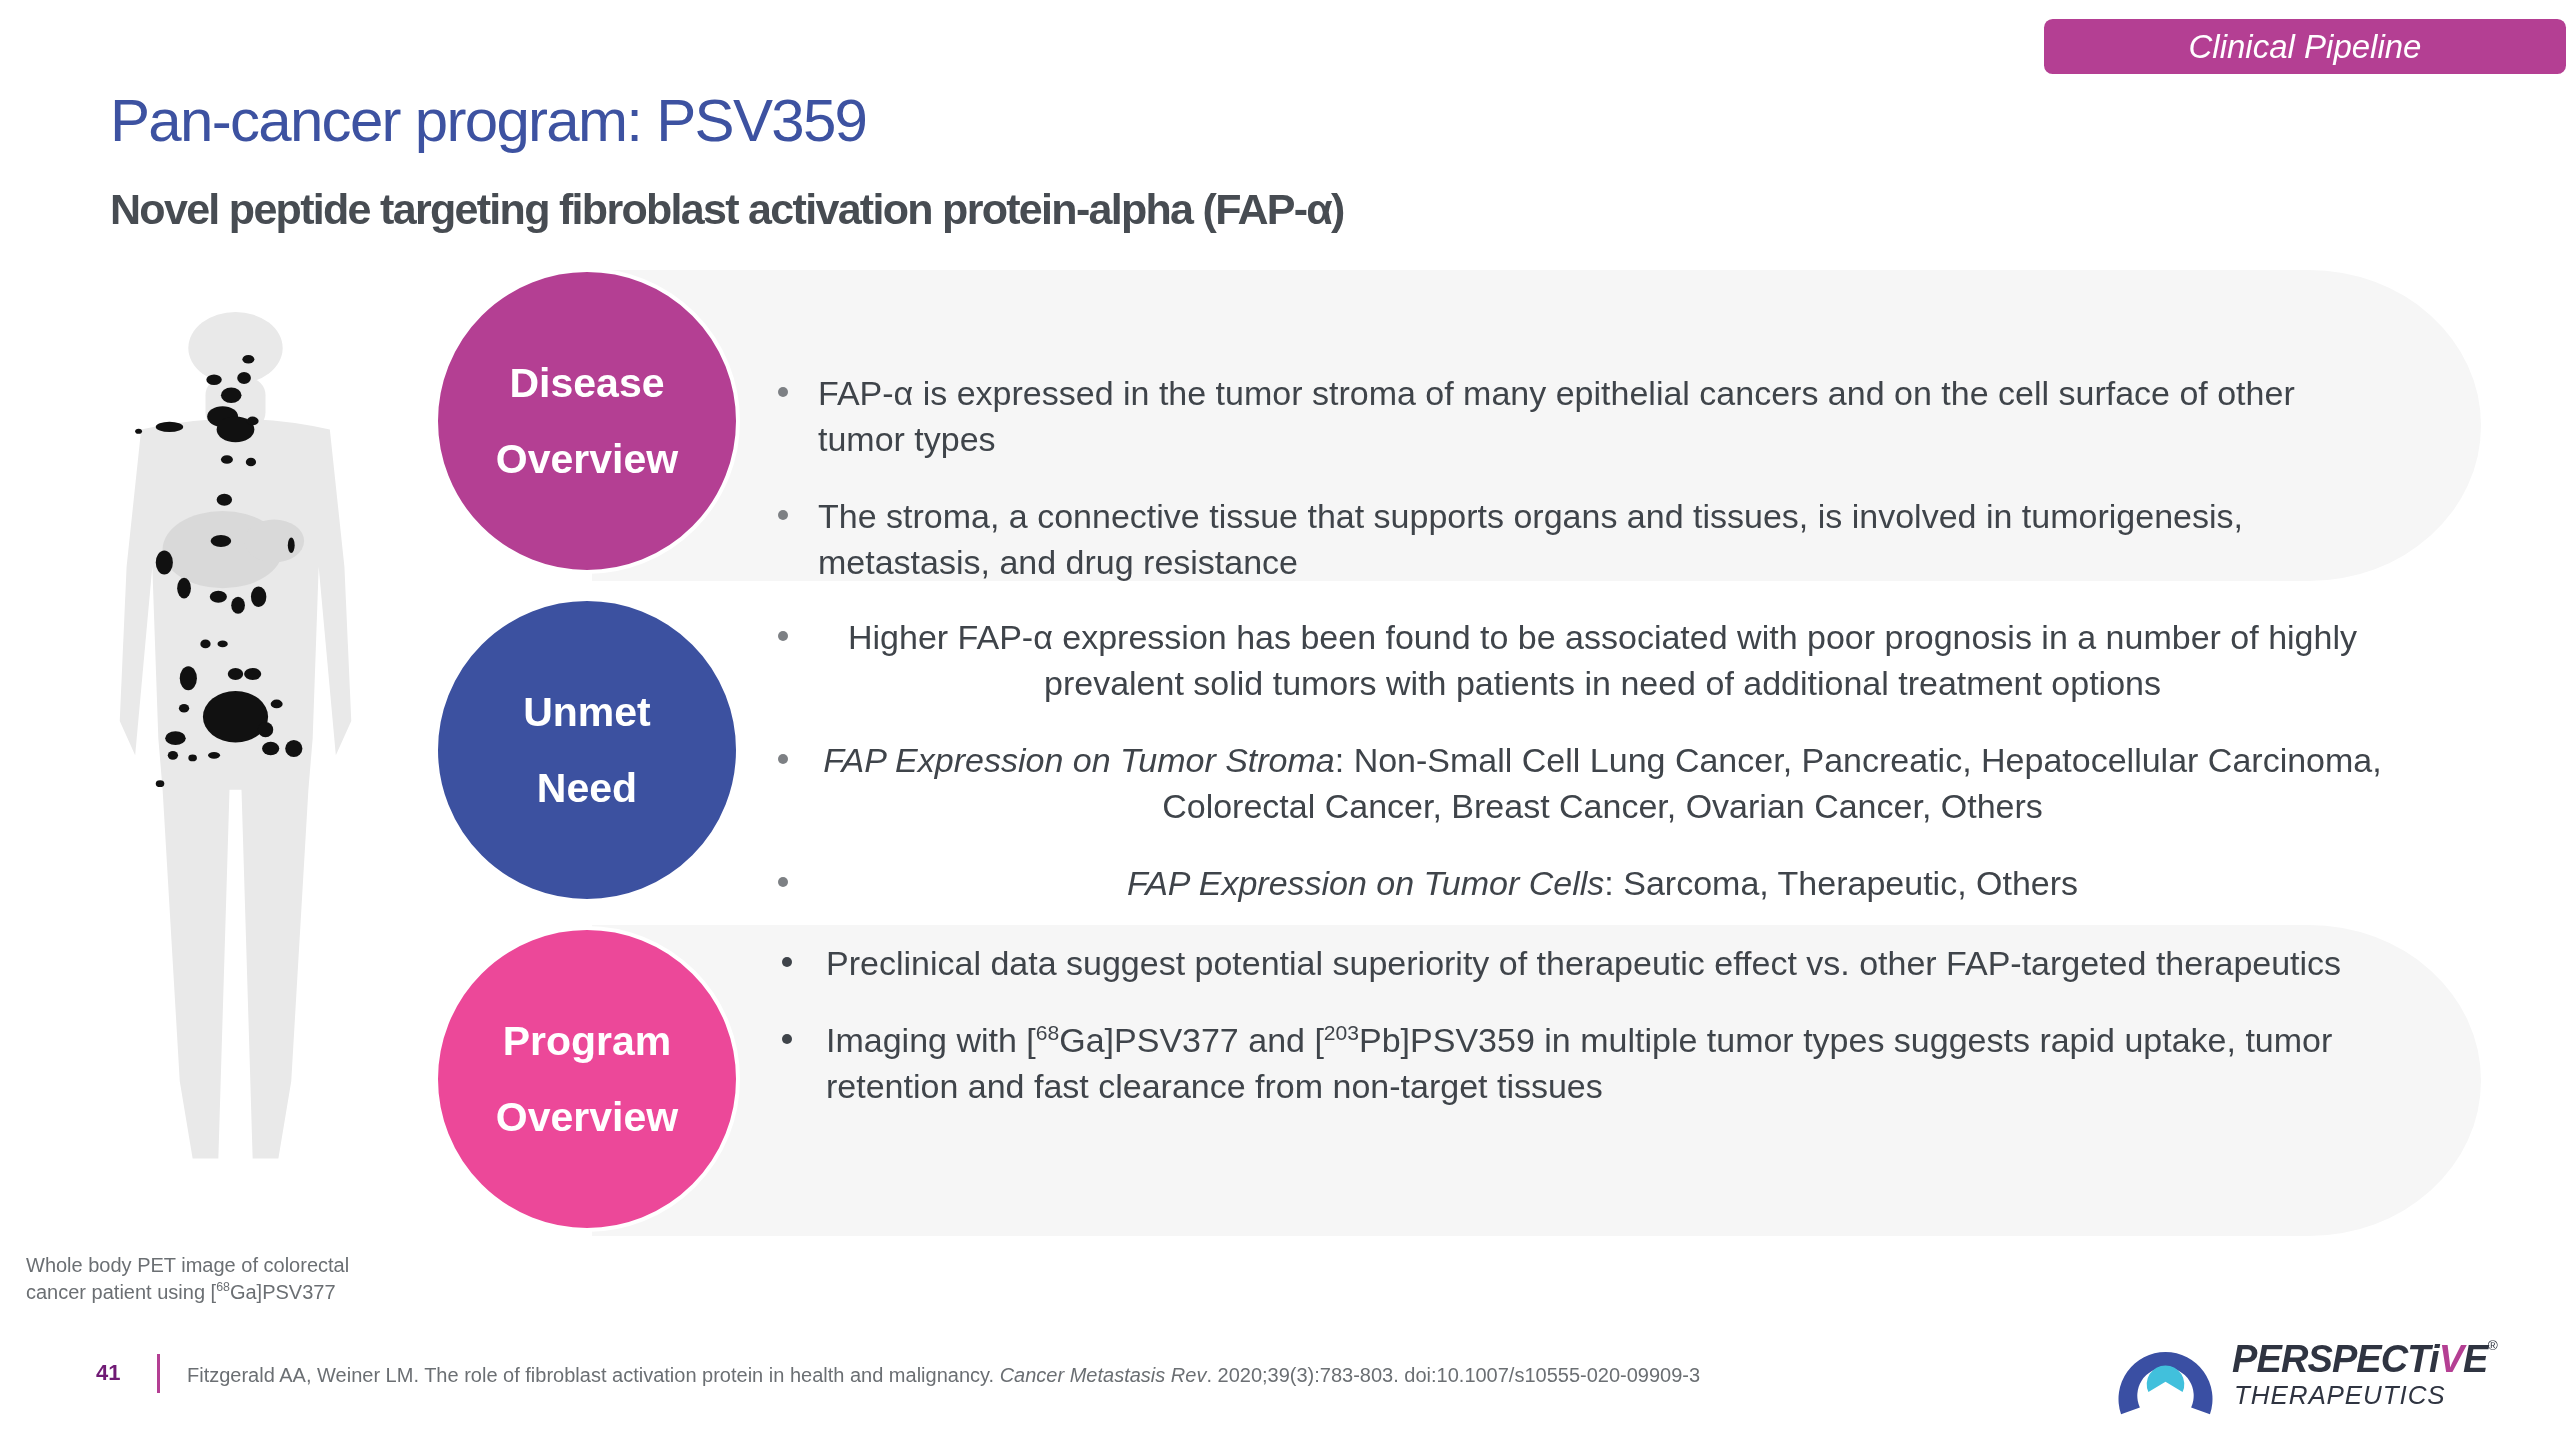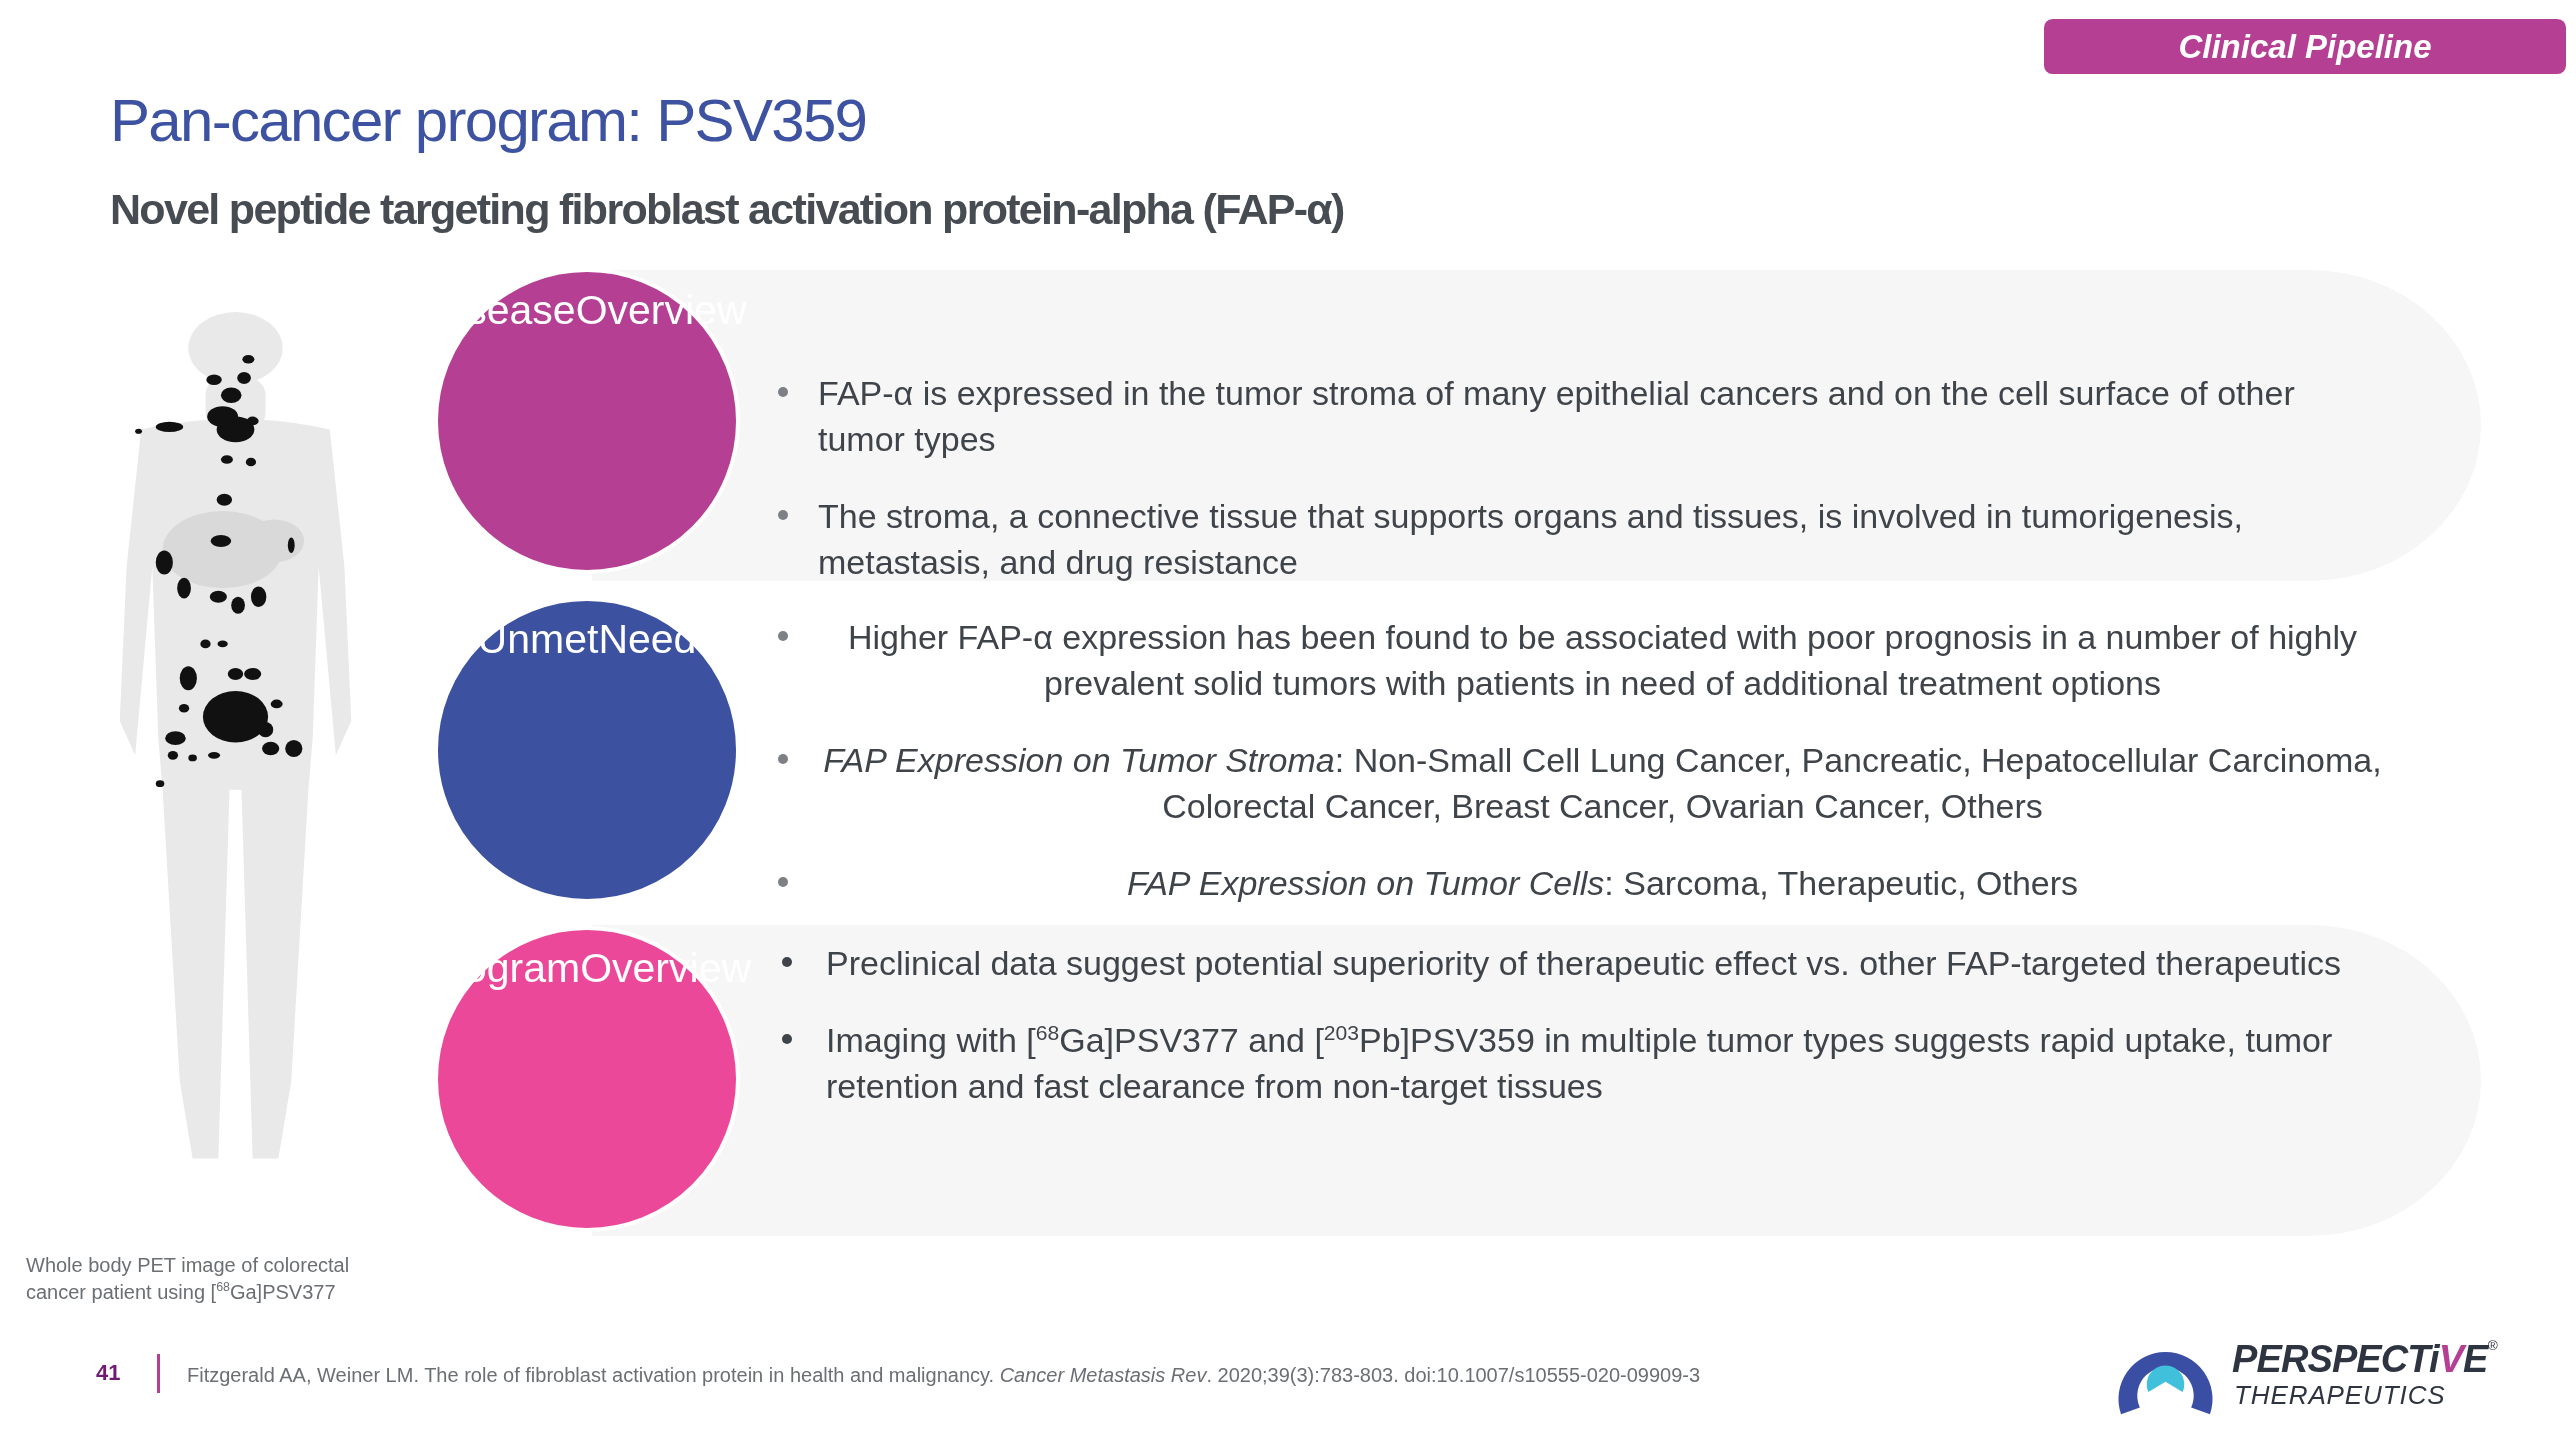--- a/index.html
+++ b/index.html
@@ -2,21 +2,21 @@
 <html style="font-size:13.7px"><head>
 <meta charset="utf-8">
 <style>
   * { box-sizing: border-box; margin: 0; padding: 0; }
   html, body { width: 2576px; height: 1449px; background: #ffffff; overflow: hidden; }
   body { position: relative; font-family: "Liberation Sans", "DejaVu Sans", sans-serif; color: #3f444a; }
 
   .section-badge {
     position: absolute; left: 2044px; top: 19px; width: 522px; height: 55px;
     background: #b43f93; border-radius: 8.6px; color: #fff;
-    font-style: italic; font-weight: bold; font-size: 33px;
+    font-style: italic; font-weight: normal; font-size: 33px;
     display: flex; align-items: center; justify-content: center;
   }
   .page-title {
     position: absolute; left: 110px; top: 86px;
     font-size: 60px; color: #3d52a1; letter-spacing: -1.7px; font-weight: normal;
   }
   .page-subtitle {
     position: absolute; left: 110px; top: 185px;
     font-size: 43px; color: #474c52; letter-spacing: -1.7px;
   }
@@ -31,22 +31,22 @@
   .band {
     position: absolute; left: 592px; width: 1889px; background: #f6f6f6;
     border-radius: 0 172px 172px 0 / 0 155px 155px 0;
   }
   .band-disease { top: 270px; height: 311px; }
   .band-program { top: 925px; height: 311px; }
 
   .circle {
     position: absolute; left: 434px; width: 306px; height: 306px; border-radius: 50%;
     border: 4.3px solid #ffffff;
-    display: flex; flex-direction: row; justify-content: center;
-    color: #fff; font-weight: normal; font-size: 41px; line-height: 76px; text-align: center;
+    display: flex; flex-direction: column; align-items: center; justify-content: center;
+    color: #fff; font-weight: bold; font-size: 41px; line-height: 76px; text-align: center;
   }
   .circle-disease { top: 268px; background: #b43f93; }
   .circle-unmet { top: 597px; background: #3c51a0; }
   .circle-program { top: 926px; background: #ec4899; }
 
   .bullets { position: absolute; left: 773px; width: 1614px; list-style: none; }
   .bullets li {
     position: relative; padding-left: 45px; font-size: 34px; line-height: 46px; color: #3f444a;
   }
   .bullets li::before {

